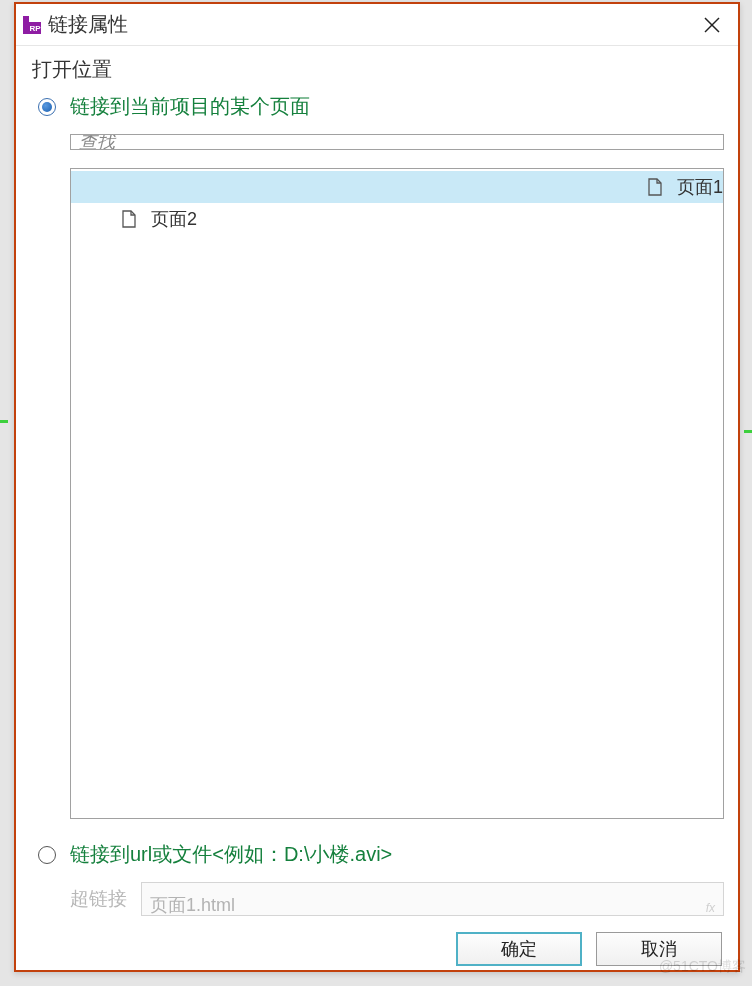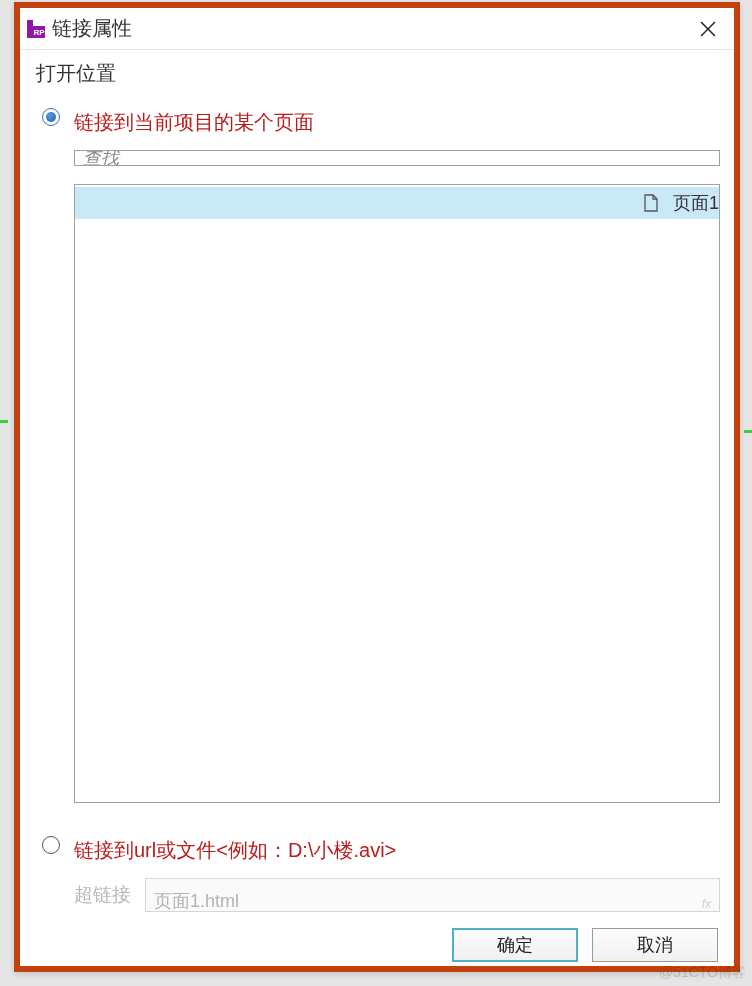--- a/index.html
+++ b/index.html
@@ -32,21 +32,21 @@
       background: #3dd03d;
       z-index: 0;
     }
     .dialog {
       position: absolute;
       top: 2px;
       left: 14px;
       width: 726px;
       height: 970px;
       background: #ffffff;
-      border: 6px solid #c2410c;
+      border: 2px solid #c2410c;
       box-shadow: 0 2px 6px rgba(0,0,0,0.15);
       z-index: 1;
       display: flex;
       flex-direction: column;
     }
     .titlebar {
       height: 42px;
       display: flex;
       align-items: center;
       padding: 0 8px 0 6px;
@@ -117,22 +117,21 @@
     }
     .radio.selected::after {
       content: "";
       width: 10px;
       height: 10px;
       background: radial-gradient(circle at 35% 35%, #5a9ae0, #1a5fb0);
       border-radius: 50%;
     }
     .radio-label {
       font-size: 20px;
-      color: #b91c1c;
-      margin-top: 12px;
+      color: #15803d;
     }
     .sub-section {
       margin-left: 40px;
       display: flex;
       flex-direction: column;
       flex: 1;
       min-height: 0;
     }
     .search-input {
       width: 100%;
@@ -238,21 +237,21 @@
       font-size: 18px;
       color: #222;
       cursor: pointer;
       font-family: inherit;
     }
     .btn.primary {
       border: 2px solid #4fb1c6;
     }
     .watermark {
       position: absolute;
-      bottom: 4px;
+      bottom: 10px;
       right: 6px;
       font-size: 14px;
       color: rgba(0,0,0,0.15);
       z-index: 2;
     }
   </style>
 </head>
 <body>
 
 <div class="green-mark"></div>
@@ -289,20 +288,29 @@
       <div class="page-list" id="page-list">
           <div class="page-item selected">
             <span class="page-icon">
               <svg width="16" height="18" viewBox="0 0 16 18">
                 <path d="M2 1 H10 L14 5 V17 H2 Z" fill="none" stroke="#555" stroke-width="1.3"></path>
                 <path d="M10 1 V5 H14" fill="none" stroke="#555" stroke-width="1.3"></path>
               </svg>
             </span>
             <span>页面1</span>
           </div>
+          <div class="page-item">
+            <span class="page-icon">
+              <svg width="16" height="18" viewBox="0 0 16 18">
+                <path d="M2 1 H10 L14 5 V17 H2 Z" fill="none" stroke="#555" stroke-width="1.3"></path>
+                <path d="M10 1 V5 H14" fill="none" stroke="#555" stroke-width="1.3"></path>
+              </svg>
+            </span>
+            <span>页面2</span>
+          </div>
         </div>
     </div>
 
     <div class="radio-row-2">
       <span class="radio"></span>
       <span class="radio-label">链接到url或文件&lt;例如：D:\小楼.avi&gt;</span>
     </div>
 
     <div class="hyperlink-row">
       <span class="hyperlink-label">超链接</span>

